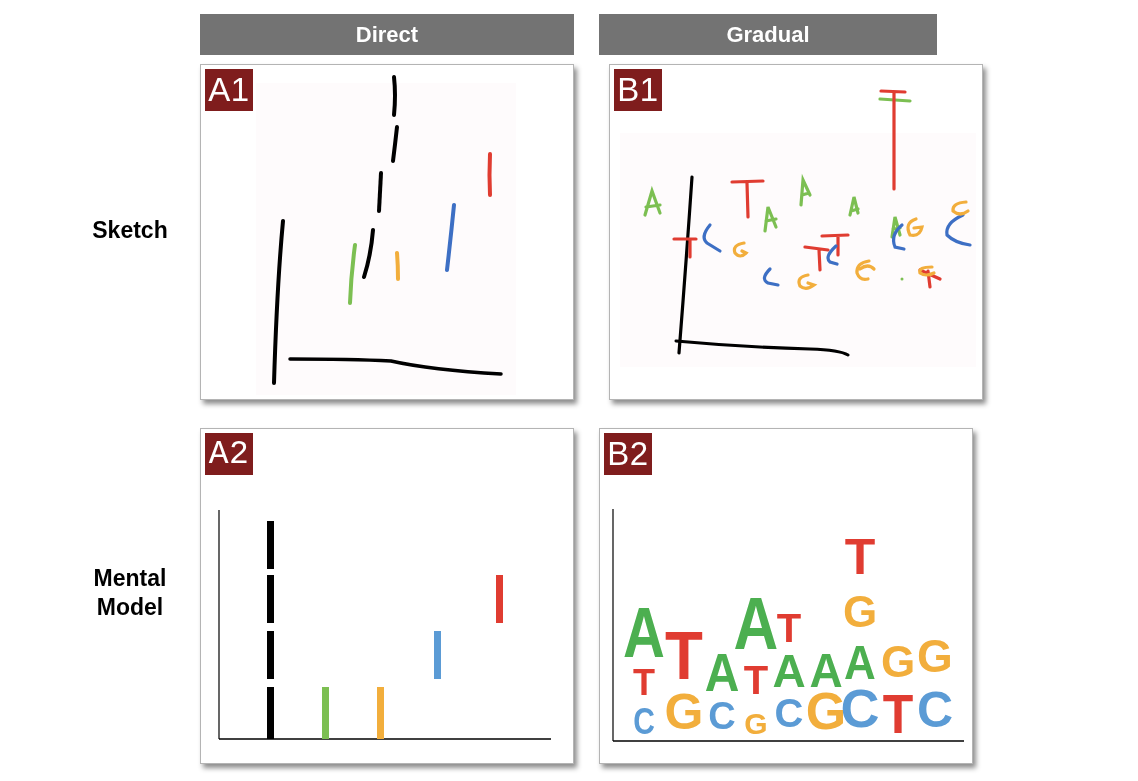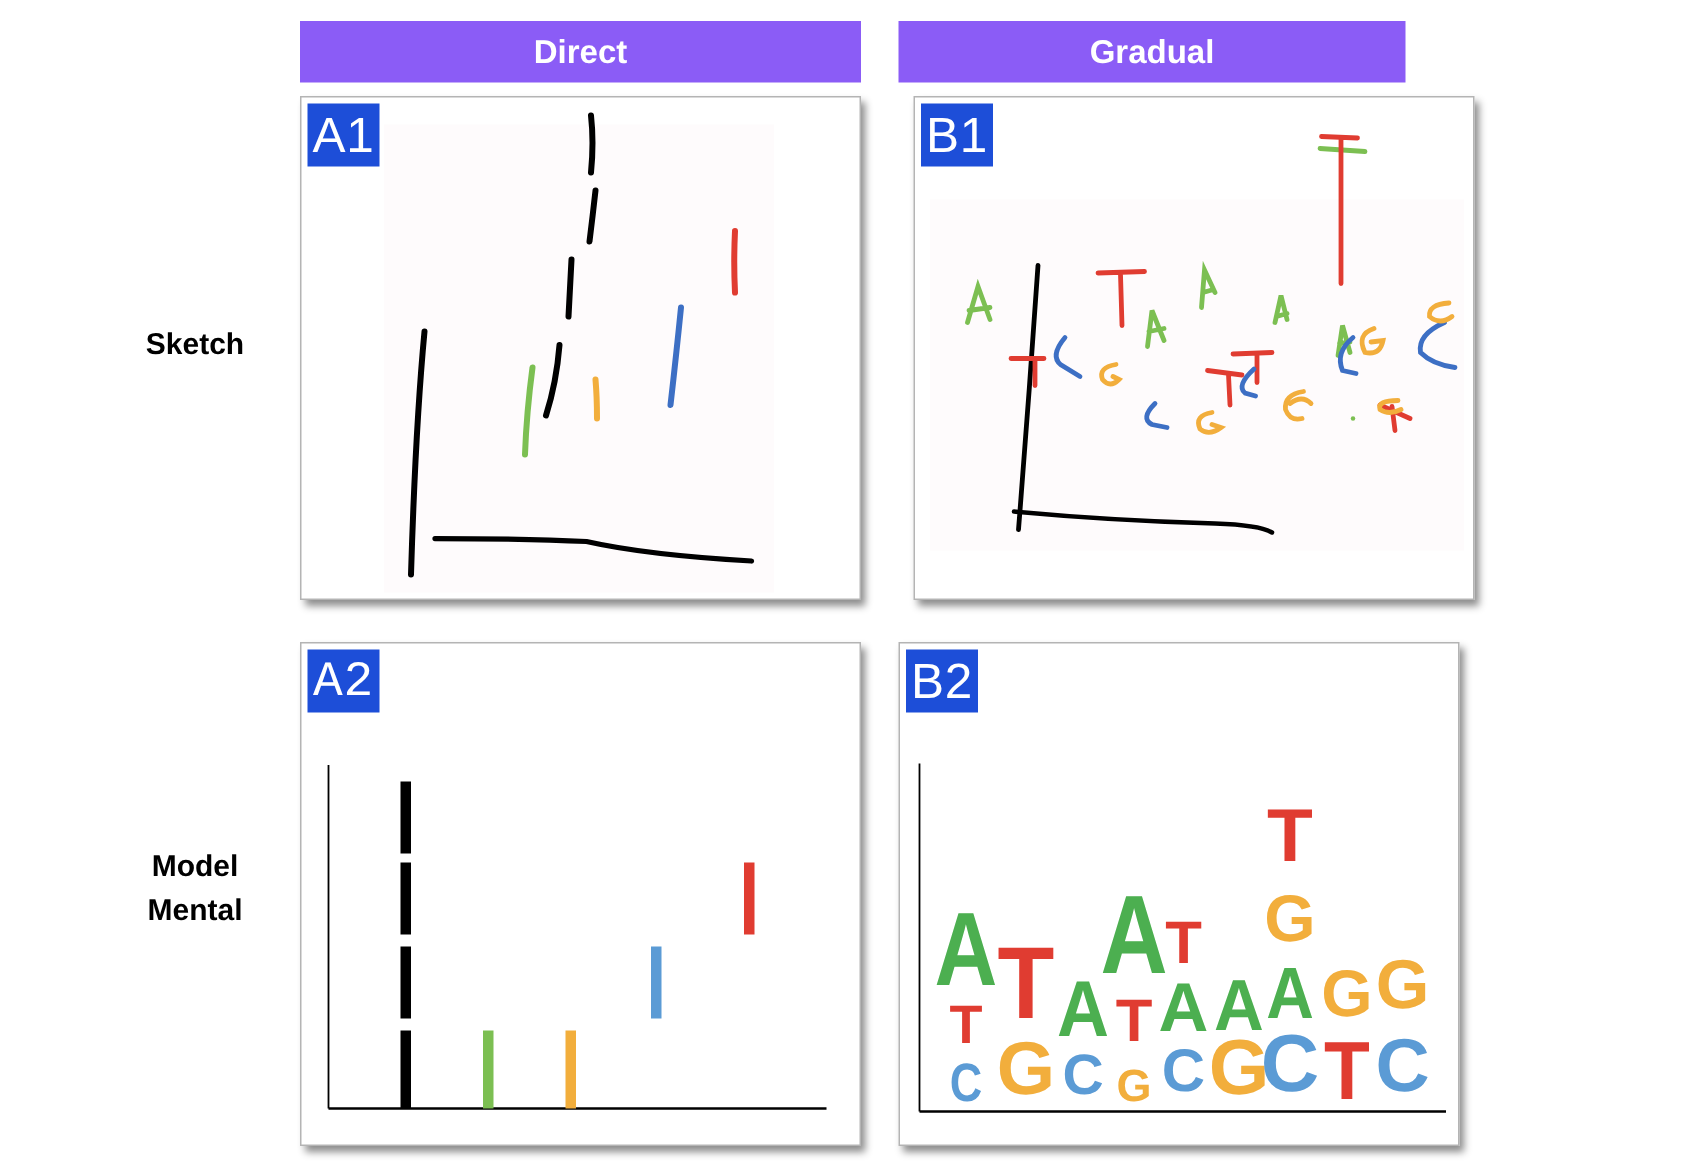--- a/index.html
+++ b/index.html
@@ -1,41 +1,41 @@
 <!DOCTYPE html>
 <html><head>
 <meta charset="utf-8">
 <style>
   html, body { margin: 0; padding: 0; background: #ffffff; }
   body { width: 1138px; height: 781px; position: relative; overflow: hidden;
          font-family: "Liberation Sans", "DejaVu Sans", sans-serif; }
-  .col-header { position: absolute; top: 14px; height: 41px; background: #8b5cf6;
+  .col-header { position: absolute; top: 14px; height: 41px; background: #737373;
                 color: #fff; font-weight: bold; font-size: 22px;
                 display: flex; align-items: center; justify-content: center; }
   .row-label { position: absolute; width: 200px; left: 30px; text-align: center;
-               font-weight: bold; font-size: 20px; color: #000; line-height: 29px; }
+               font-weight: bold; font-size: 23px; color: #000; line-height: 29px; }
   .panel { position: absolute; width: 372px; height: 334px; background: #fff;
            border: 1px solid #b4b4b4;
            box-shadow: 3px 4px 5px rgba(0,0,0,0.45); }
   .panel-tag { position: absolute; left: 4px; top: 4px; width: 48px; height: 42px;
-               background: #1d4ed8; color: #fff; font-size: 33px;
+               background: #7f1d1d; color: #fff; font-size: 33px;
                display: flex; align-items: center; justify-content: center; letter-spacing: 0.5px; }
   .panel svg { position: absolute; left: 0; top: 0; }
   .logo-letter { font-family: "Liberation Sans", sans-serif; font-weight: bold; }
 </style>
 </head>
 <body>
 
 <div class="col-header" style="left:200px; width:374px;">Direct</div>
 <div class="col-header" style="left:599px; width:338px;">Gradual</div>
 
 <div class="row-label" style="top:216px;">Sketch</div>
 <div class="row-label" style="top:564px;">
+  <div>Mental</div>
   <div>Model</div>
-  <div>Mental</div>
 </div>
 
 <div class="panel" style="left:200px; top:64px;">
   <svg width="372" height="334">
     <rect x="55" y="18" width="260" height="312" fill="#fefbfc"></rect>
     <g stroke-linecap="round" fill="none" stroke-width="4">
       <path d="M82 156 Q76 220 73 318" stroke="#000"></path>
       <path d="M89 294 Q150 294 190 296 Q230 305 300 309" stroke="#000" stroke-width="3.5"></path>
       <path d="M193 12 Q195 30 193 50" stroke="#000"></path>
       <path d="M196 62 Q194 80 192 96" stroke="#000"></path>

